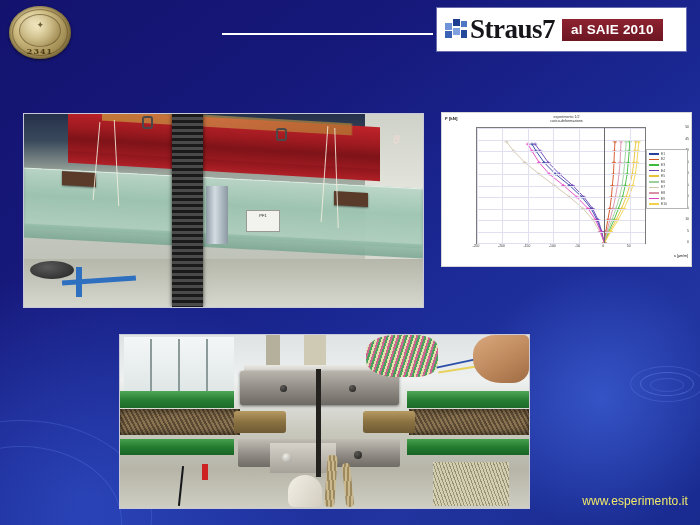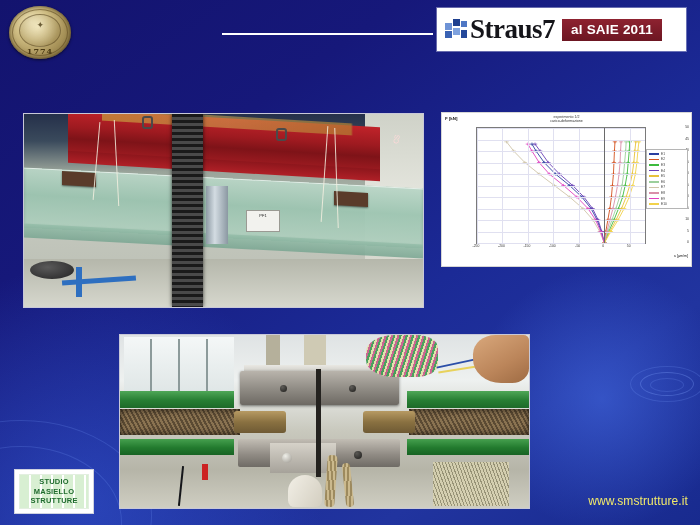--- a/index.html
+++ b/index.html
@@ -338,38 +338,38 @@
   <div class="ripple soft" style="left:630px;top:366px;width:72px;height:34px;"></div>
   <div class="ripple soft" style="left:-110px;top:420px;width:260px;height:190px;"></div>
   <div class="ripple soft" style="left:-80px;top:446px;width:200px;height:150px;"></div>
 
   <div id="header">
 
     <div id="seal">
       <div class="rim"></div>
       <div class="inner"></div>
       <div class="glyph">✦</div>
-      <div class="year">1774</div>
+      <div class="year">2341</div>
     </div>
 
     <div id="uni-rule"></div>
 
     <div id="straus-logo">
       <div id="straus-inner">
         <span id="grid-icon">
           <i></i>
             <i></i>
             <i></i>
             <i></i>
             <i></i>
             <i></i>
         </span>
         <span id="straus-word">Straus7</span>
         <span id="saie-banner">
-          <span>al SAIE 2011</span>
+          <span>al SAIE 2010</span>
         </span>
       </div>
     </div>
   </div>
 
 
   <div id="photo-beam">
     <div class="wall"></div>
     <div class="wall-right"></div>
     <div class="floor"></div>
@@ -620,24 +620,16 @@
     <div class="arm"></div>
 
     <div class="cone"></div>
     <div class="rope"></div>
     <div class="rope2"></div>
     <div class="redclip"></div>
     <div class="blackwire"></div>
     <div class="wirebundle"></div>
   </div>
 
-  <div id="sm-logo">
-    <div class="stripes"></div>
-    <div class="txt">
-      <span>STUDIO</span><br>
-      <span>MASIELLO</span><br>
-      <span>STRUTTURE</span>
-    </div>
-  </div>
-
-  <div id="site-url">www.smstrutture.it</div>
+
+  <div id="site-url">www.esperimento.it</div>
 
 </div>
 
 </body></html>

